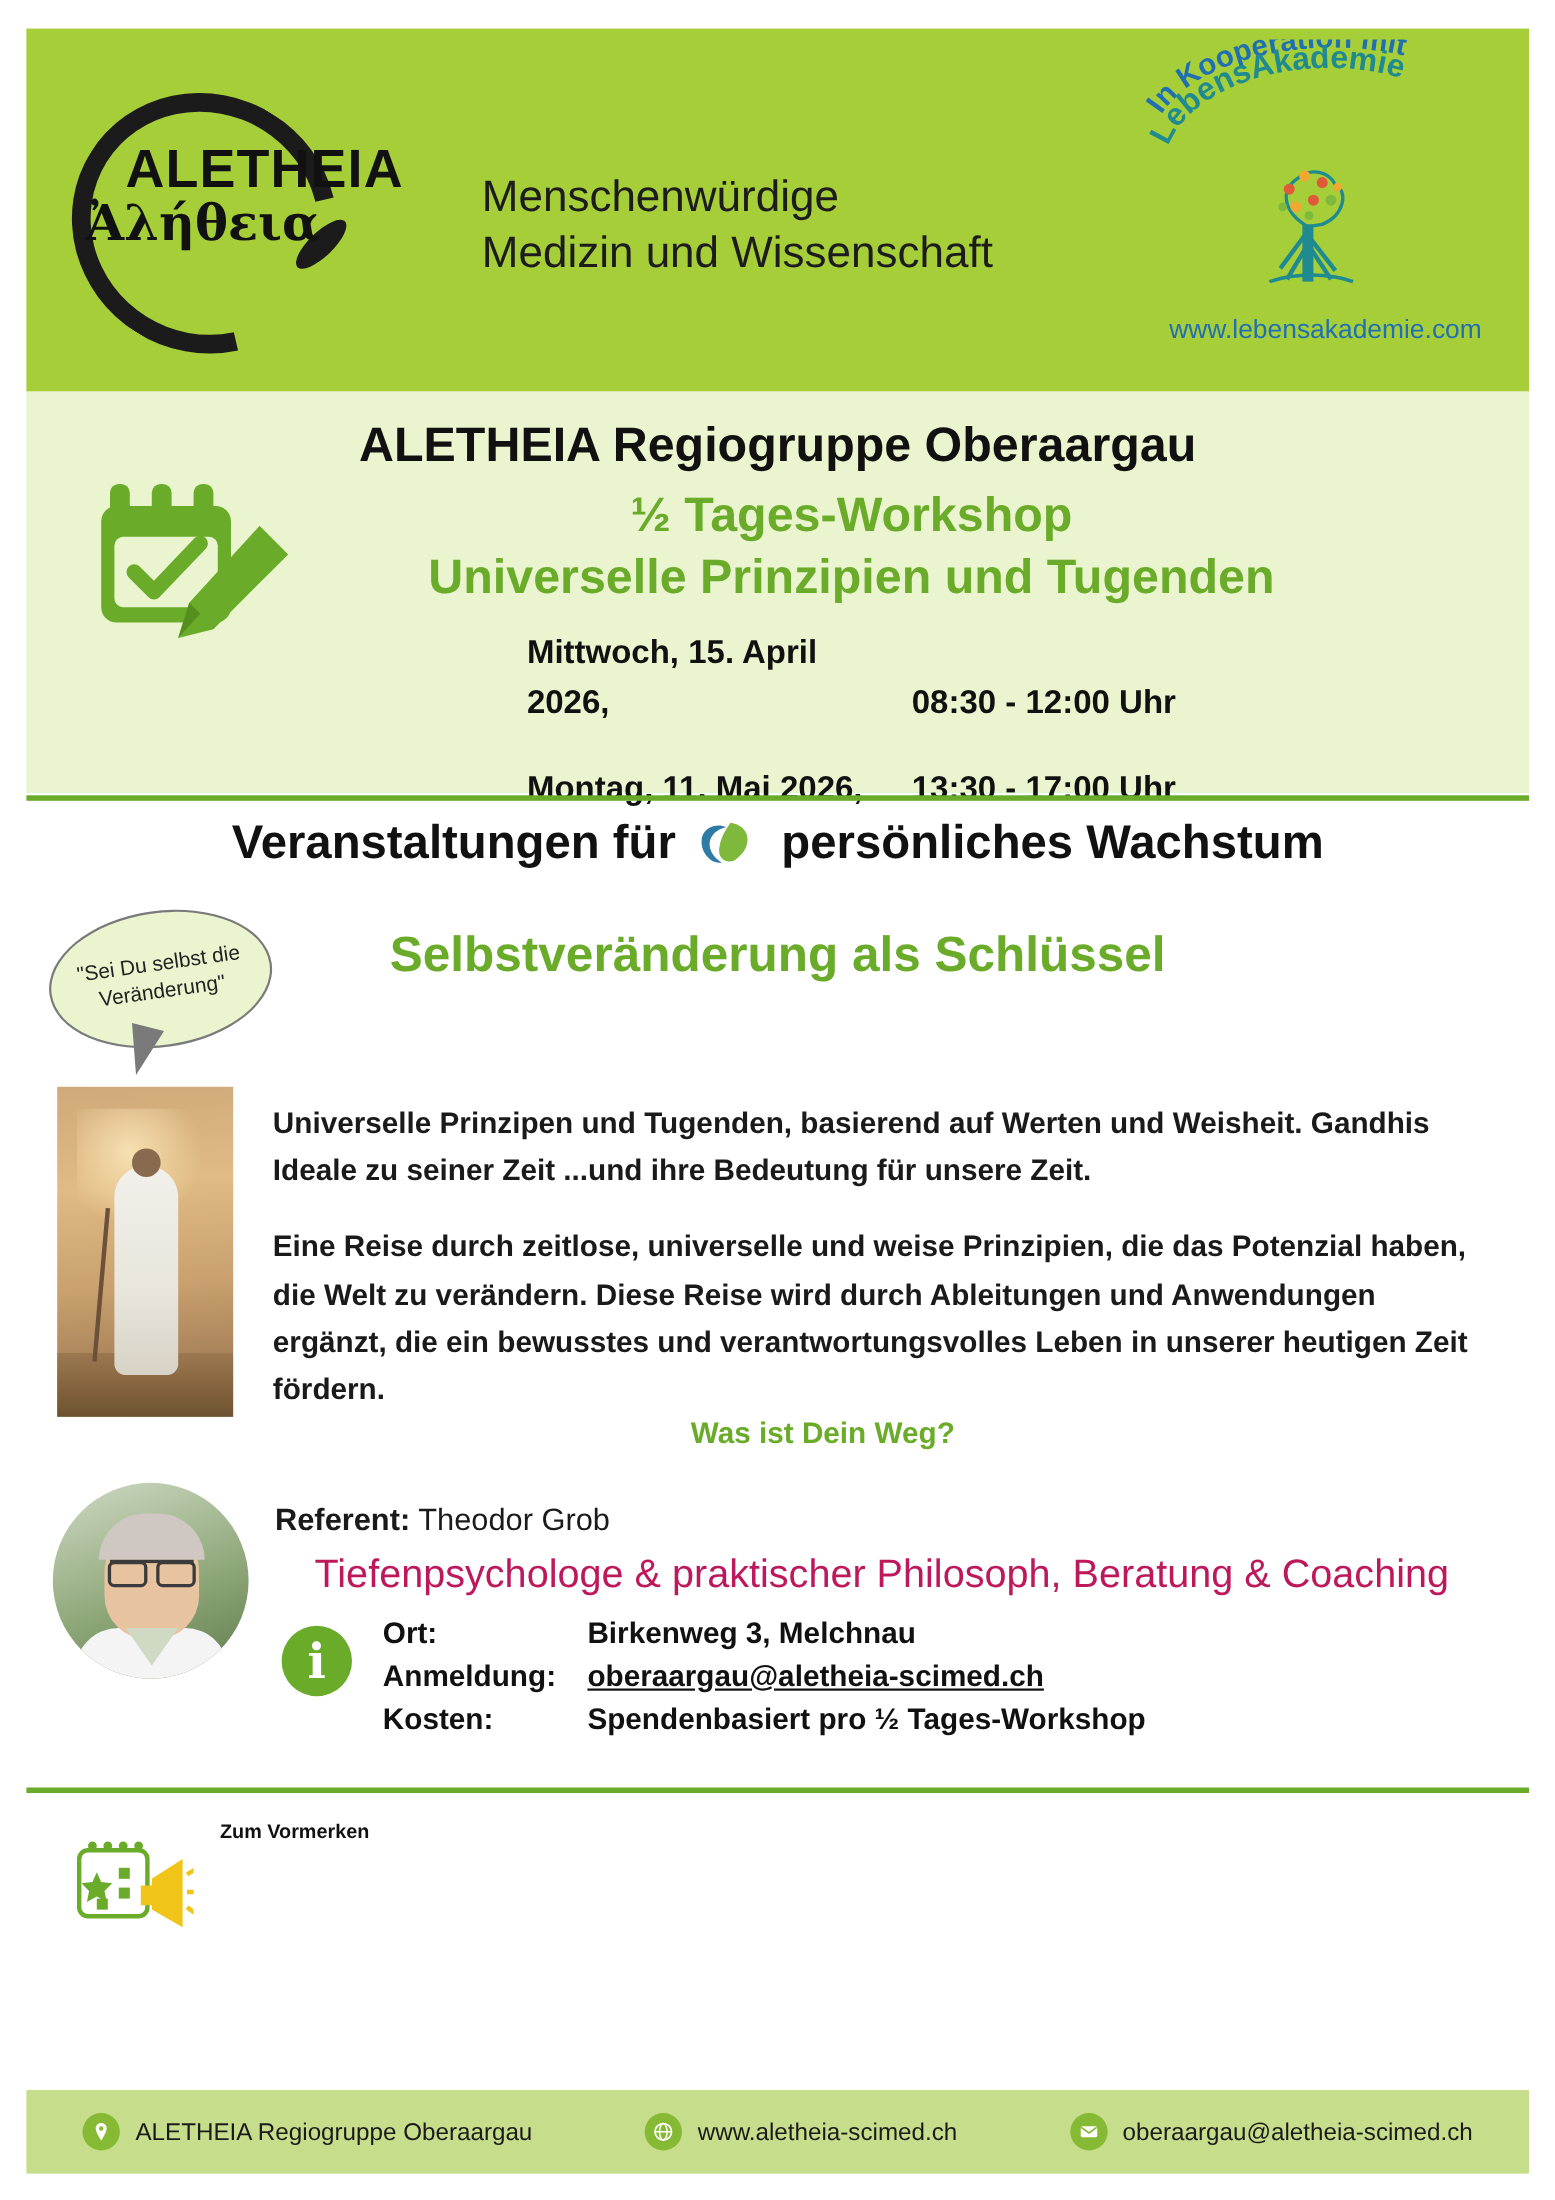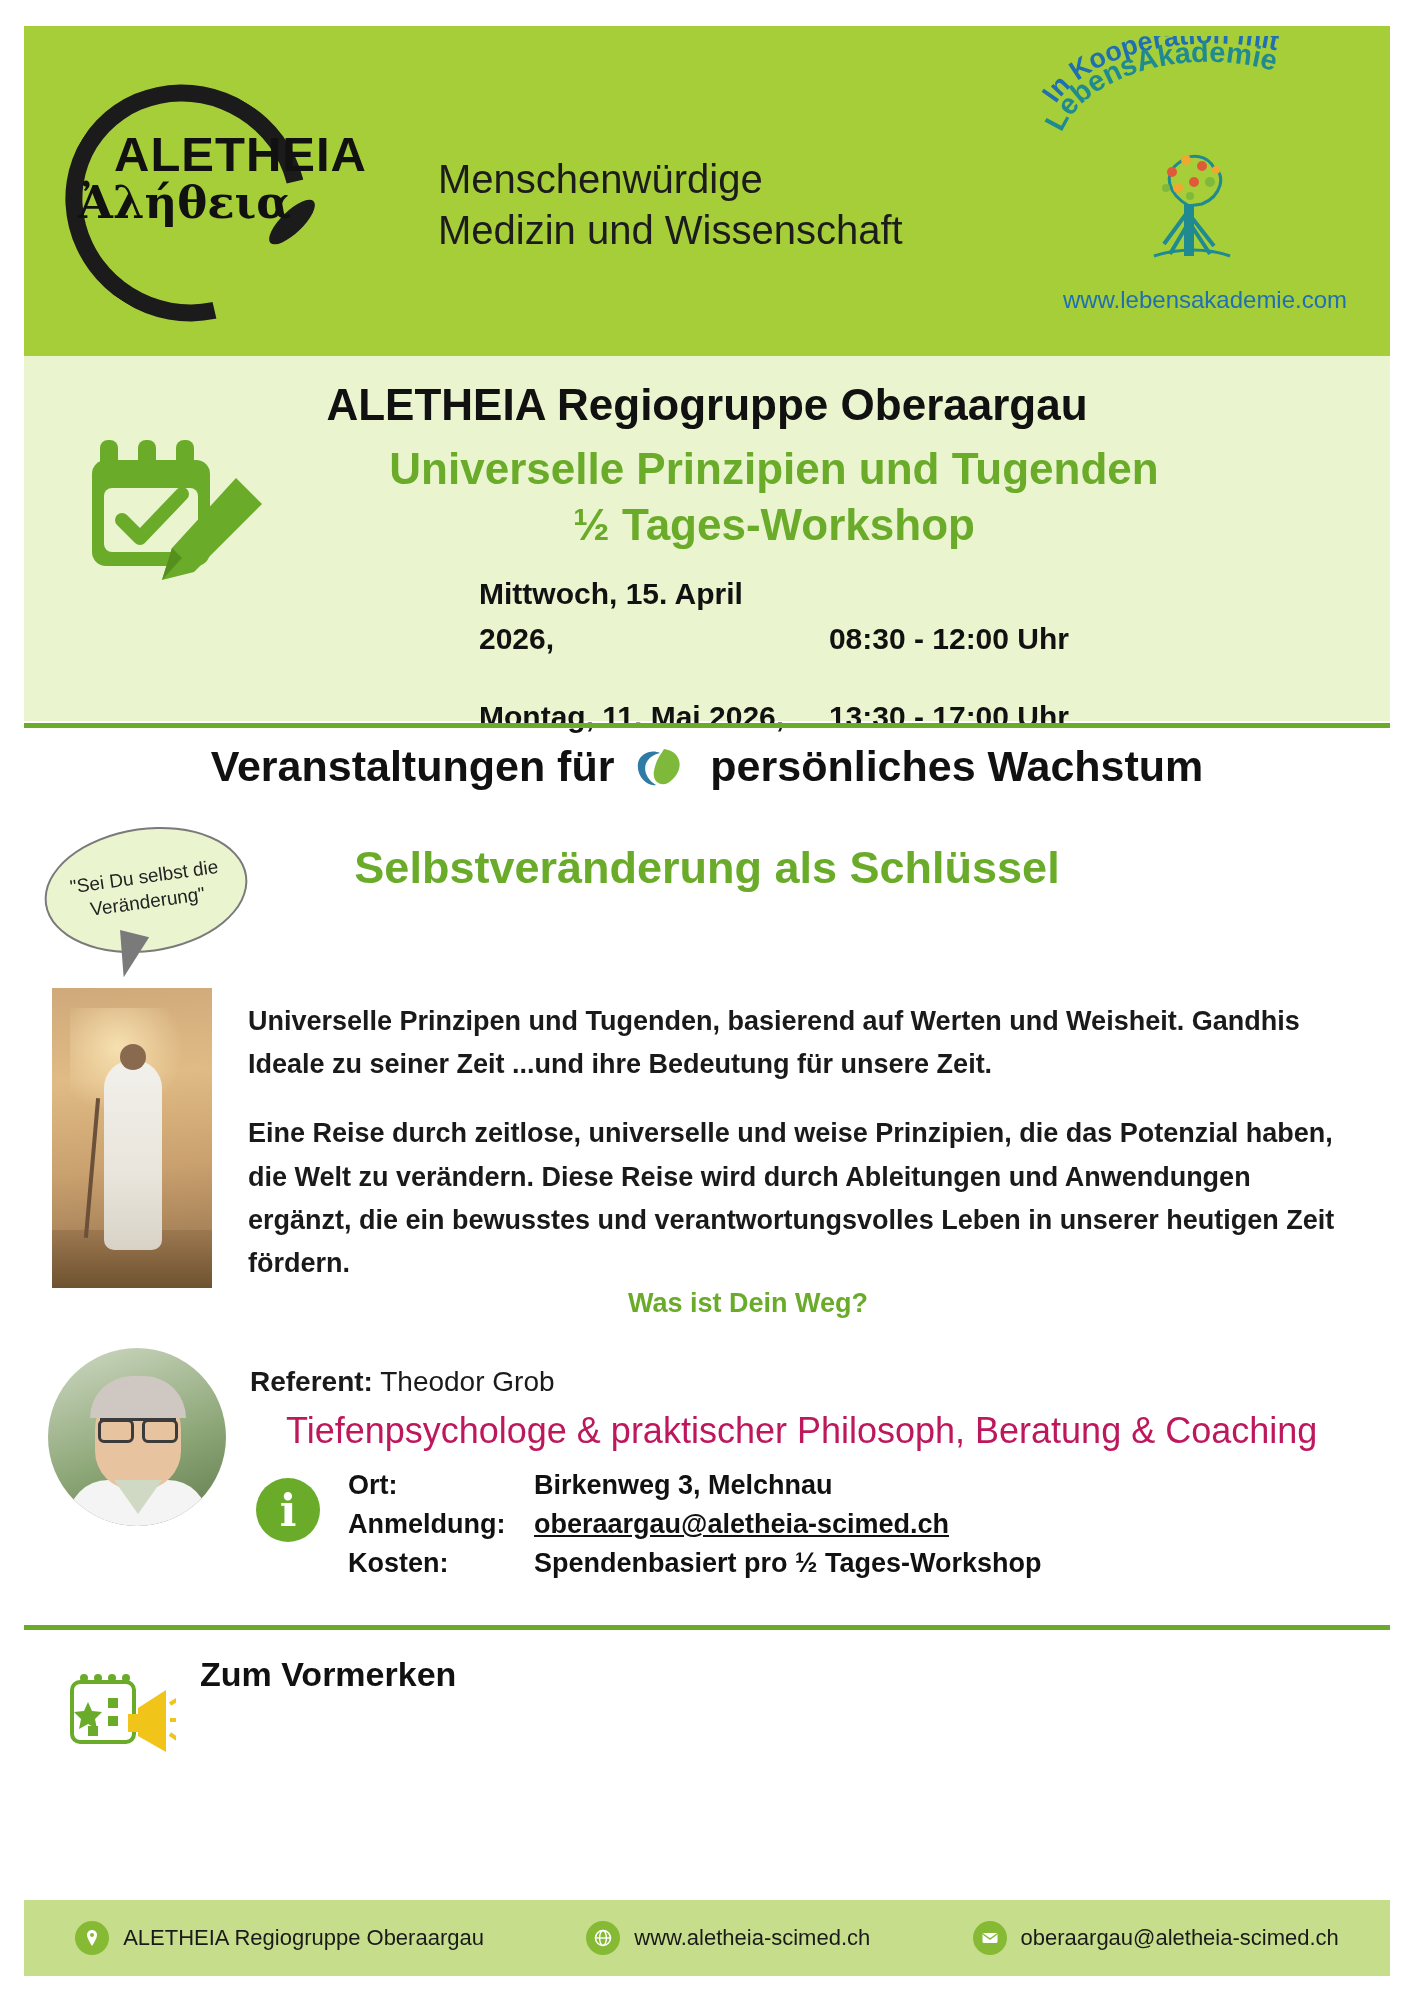--- a/index.html
+++ b/index.html
@@ -207,21 +207,21 @@
   .info-table .v a{color:#111;text-decoration:underline;}
 
   
   .sep{
     position:absolute;left:24px;top:1625px;width:1366px;height:5px;background:#6aab2a;
   }
 
   
   .vm-icon{position:absolute;left:66px;top:1668px;width:110px;height:100px;}
   .vm-title{
-    position:absolute;left:200px;top:1655px;font-size:34px;font-weight:bold;color:#111;
+    position:absolute;left:200px;top:1655px;font-size:18px;font-weight:bold;color:#111;
   }
   .vm-list{
     position:absolute;left:212px;top:1695px;width:1150px;margin:0;padding:0 0 0 28px;
     font-size:26px;font-weight:bold;color:#111;line-height:1.6;
   }
 
   
   .footer-band{
     position:absolute;left:24px;top:1800px;width:1366px;height:100px;background:#a6ce39;
     display:flex;align-items:center;justify-content:center;
@@ -300,22 +300,22 @@
         <rect x="90" y="6" width="18" height="30" rx="8" fill="#6aab2a"></rect>
         <rect x="6" y="26" width="118" height="106" rx="14" fill="#6aab2a"></rect>
         <rect x="18" y="54" width="94" height="64" rx="8" fill="#eaf5cf"></rect>
         <path d="M36 86 L54 104 L96 60" stroke="#6aab2a" stroke-width="14" fill="none" stroke-linecap="round" stroke-linejoin="round"></path>
         <path d="M150 44 L176 70 L108 138 L76 146 L86 114 Z" fill="#6aab2a"></path>
         <path d="M76 146 L86 114 L96 124 Z" fill="#55901f"></path>
       </svg>
     </div>
 
     <div class="wtitle">
+      <div>½ Tages-Workshop</div>
       <div>Universelle Prinzipien und Tugenden</div>
-      <div>½ Tages-Workshop</div>
     </div>
 
     <div class="dates">
       <div class="d-row">
         <span class="d-label">Mittwoch, 15. April 2026,</span><span class="d-time">08:30 - 12:00 Uhr</span>
       </div>
       <div class="d-row">
         <span class="d-label">Montag, 11. Mai 2026,</span><span class="d-time">13:30 - 17:00 Uhr</span>
       </div>
     </div>

